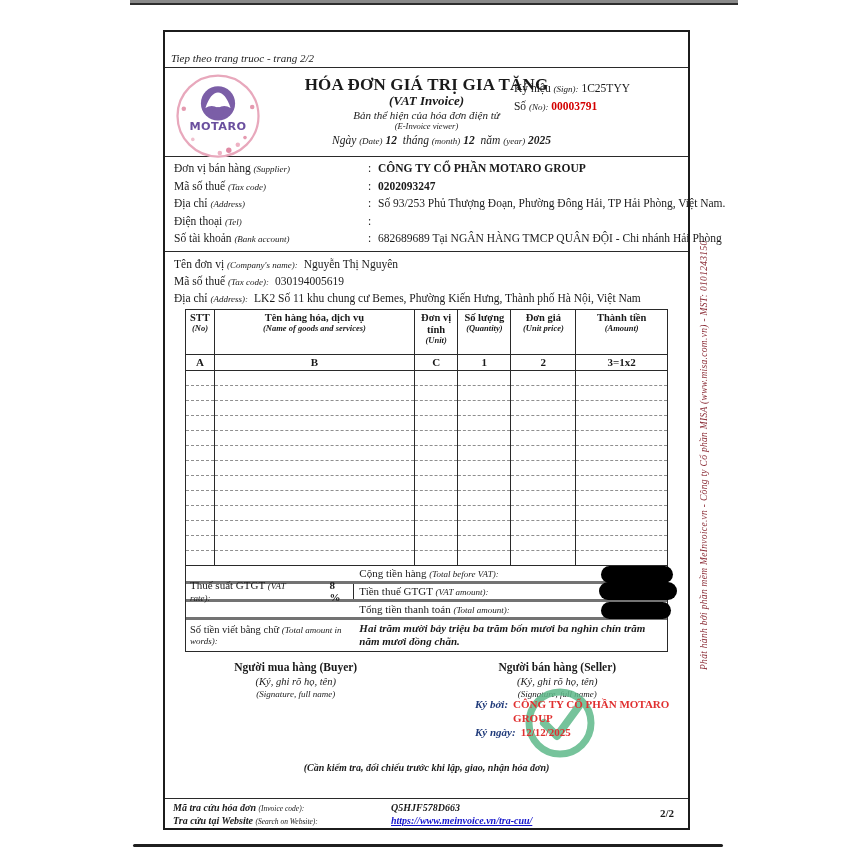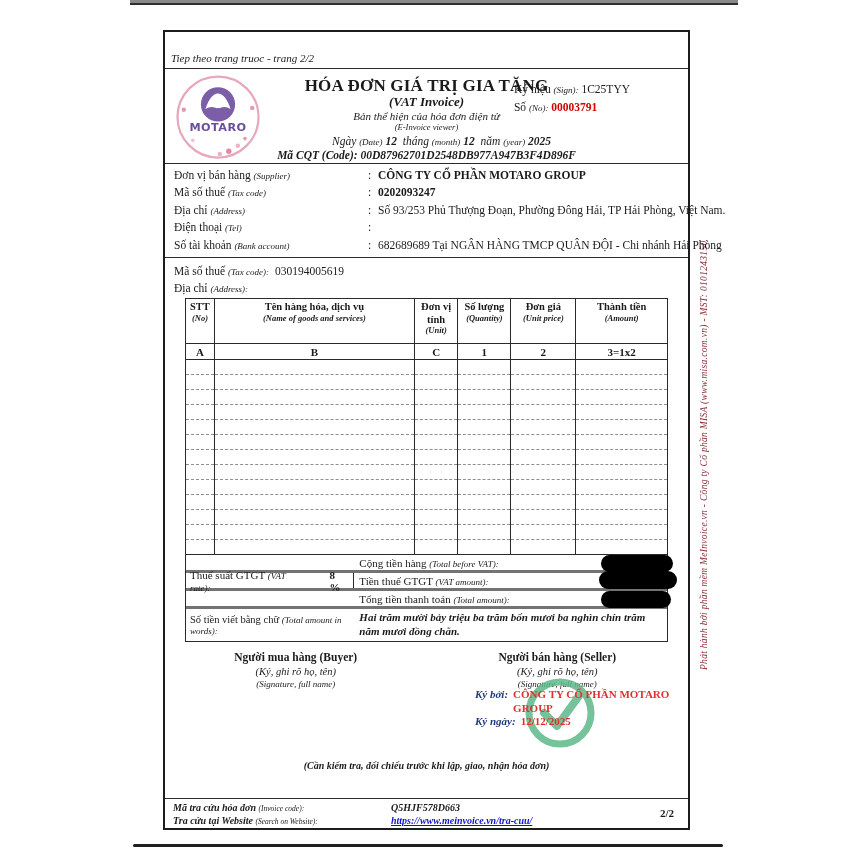--- a/index.html
+++ b/index.html
@@ -133,24 +133,20 @@
         <div class="inv-note">Bản thể hiện của hóa đơn điện tử</div>
         <div class="inv-note-en">(E-Invoice viewer)</div>
         <div class="date-line">
           <span>Ngày</span> <span class="sm">(Date)</span>
           <b>12</b>&nbsp;
           <span>tháng</span> <span class="sm">(month)</span>
           <b>12</b>&nbsp;
           <span>năm</span> <span class="sm">(year)</span>
           <b>2025</b>
         </div>
-        <div class="cqt-line">
-          <span>Mã CQT (Code):</span>
-          <span>00D87962701D2548DB977A947B3F4D896F</span>
-        </div>
       </div>
 
       <div class="head-right">
         <div>
           <span>Ký hiệu</span>
           <span class="lbl-en">(Sign):</span>
           <span>1C25TYY</span>
         </div>
         <div>
           <span>Số</span>
@@ -183,25 +179,30 @@
       </div>
       <div class="s-row">
         <span class="s-label"><span>Số tài khoản</span> <span class="lbl-en">(Bank account)</span></span>
         <span class="s-colon">:</span>
         <span class="s-value">682689689 Tại NGÂN HÀNG TMCP QUÂN ĐỘI - Chi nhánh Hải Phòng</span>
       </div>
     </div>
 
     <div class="buyer">
       <div class="b-row">
+        <span class="b-label"><span>Tên đơn vị</span> <span class="lbl-en">(Company's name):</span></span>
+        <span>Nguyễn Thị Nguyên</span>
+      </div>
+      <div class="b-row">
         <span class="b-label"><span>Mã số thuế</span> <span class="lbl-en">(Tax code):</span></span>
         <span>030194005619</span>
       </div>
       <div class="b-row">
         <span class="b-label"><span>Địa chỉ</span> <span class="lbl-en">(Address):</span></span>
+        <span>LK2 Số 11 khu chung cư Bemes, Phường Kiến Hưng, Thành phố Hà Nội, Việt Nam</span>
       </div>
     </div>
 
     <div class="table-wrap">
       <table class="items">
         <colgroup>
           <col style="width:6%">
             <col style="width:41.5%">
             <col style="width:9%">
           <col style="width:11%">

